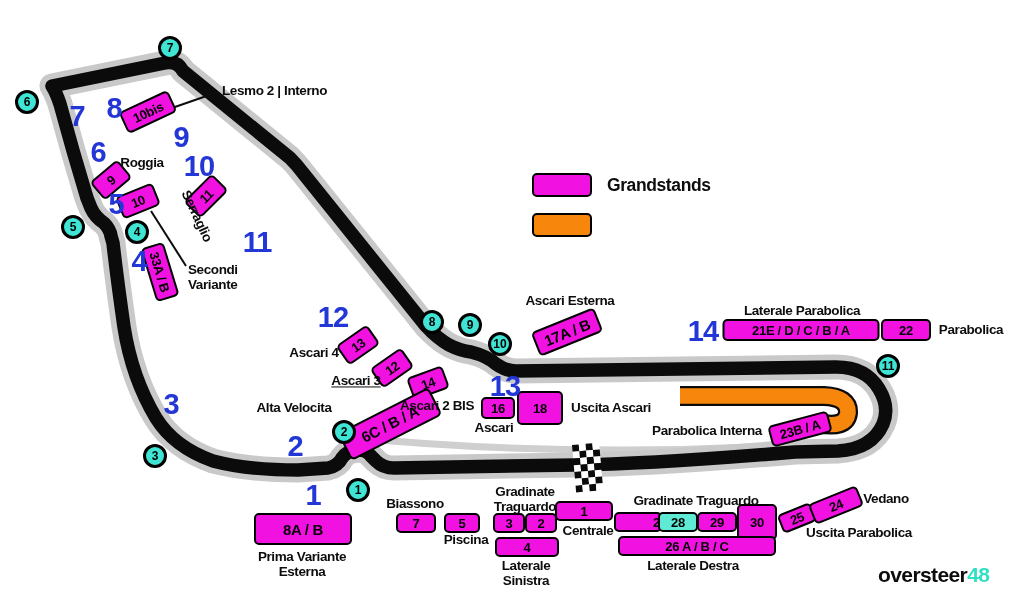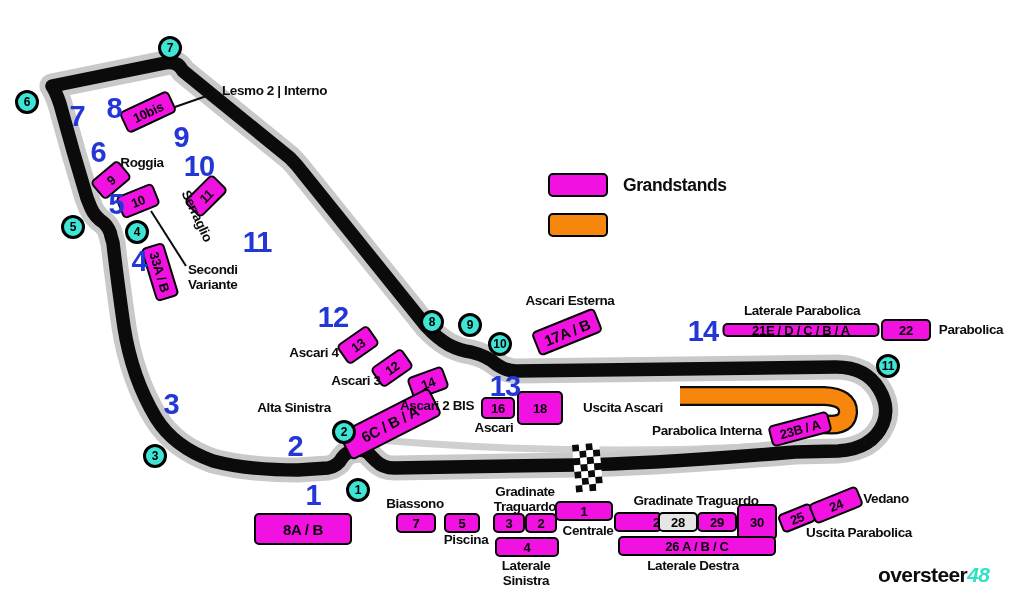--- a/index.html
+++ b/index.html
@@ -21,21 +21,21 @@
   }
   .gs{
     position:absolute;box-sizing:border-box;border:2.5px solid #000;border-radius:5px;
     display:flex;align-items:center;justify-content:center;
     font-weight:700;color:#000;white-space:nowrap;letter-spacing:-0.3px;
   }
   .lbl{
     position:absolute;font-weight:700;font-size:13.5px;color:#0d0d0d;
     white-space:nowrap;text-align:center;line-height:1.12;letter-spacing:-0.4px;
   }
-  .legend-row{position:absolute;display:flex;align-items:center;gap:15px;margin-left:16px;}
+  .legend-row{position:absolute;display:flex;align-items:center;gap:15px;}
   .legend-swatch{width:60px;height:24px;border:2.5px solid #000;border-radius:5px;box-sizing:border-box;}
   .legend-label{font-weight:700;font-size:17.5px;color:#0d0d0d;letter-spacing:-0.4px;}
   #watermark{position:absolute;left:878px;top:563px;font-weight:700;font-size:21px;letter-spacing:-0.6px;}
 </style>
 </head>
 <body>
 
 <div id="stage">
 
   <svg id="track-svg" width="1024" height="604" viewBox="0 0 1024 604">
@@ -102,47 +102,47 @@
 
   <div class="legend-row" style="left:532px;top:173px;">
     <div class="legend-swatch" id="swatch-0" style="background: rgb(241, 18, 226);"></div>
     <div class="legend-label">Grandstands</div>
   </div>
   <div class="legend-row" style="left:532px;top:213px;">
     <div class="legend-swatch" id="swatch-1" style="background: rgb(247, 134, 13);"></div>
   </div>
 
   <div id="watermark">
-    <span style="color:#0d0d0d;">oversteer</span><span id="wm-suffix" style="color: rgb(47, 224, 196); font-style: italic;">48</span>
+    <span style="color:#0d0d0d;">oversteer</span><span id="wm-suffix" style="color: rgb(47, 224, 196);">48</span>
   </div>
 
 <div class="gs" style="left: 148px; top: 112px; width: 54px; height: 24px; background: rgb(241, 18, 226); font-size: 13px; transform: translate(-50%, -50%) rotate(-25deg);">10bis</div>
     <div class="gs" style="left: 111px; top: 180px; width: 36px; height: 24px; background: rgb(241, 18, 226); font-size: 13px; transform: translate(-50%, -50%) rotate(-40deg);">9</div>
     <div class="gs" style="left: 138px; top: 201px; width: 40px; height: 24px; background: rgb(241, 18, 226); font-size: 13px; transform: translate(-50%, -50%) rotate(-22deg);">10</div>
     <div class="gs" style="left: 206px; top: 196px; width: 40px; height: 24px; background: rgb(241, 18, 226); font-size: 13px; transform: translate(-50%, -50%) rotate(-45deg);">11</div>
     <div class="gs" style="left: 160px; top: 272px; width: 56px; height: 24px; background: rgb(241, 18, 226); font-size: 13px; transform: translate(-50%, -50%) rotate(73deg);">33A / B</div>
     <div class="gs" style="left: 358px; top: 345px; width: 38px; height: 24px; background: rgb(241, 18, 226); font-size: 13px; transform: translate(-50%, -50%) rotate(-35deg);">13</div>
     <div class="gs" style="left: 392px; top: 368px; width: 38px; height: 24px; background: rgb(241, 18, 226); font-size: 13px; transform: translate(-50%, -50%) rotate(-35deg);">12</div>
     <div class="gs" style="left: 428px; top: 383px; width: 38px; height: 24px; background: rgb(241, 18, 226); font-size: 13px; transform: translate(-50%, -50%) rotate(-20deg);">14</div>
     <div class="gs" style="left: 390px; top: 424px; width: 102px; height: 31px; background: rgb(241, 18, 226); font-size: 15px; transform: translate(-50%, -50%) rotate(-27deg);">6C / B / A</div>
     <div class="gs" style="left: 498px; top: 408px; width: 34px; height: 22px; background: rgb(241, 18, 226); font-size: 13px; transform: translate(-50%, -50%) rotate(0deg);">16</div>
     <div class="gs" style="left: 540px; top: 408px; width: 46px; height: 34px; background: rgb(241, 18, 226); font-size: 13px; transform: translate(-50%, -50%) rotate(0deg);">18</div>
     <div class="gs" style="left: 567px; top: 332px; width: 68px; height: 26px; background: rgb(241, 18, 226); font-size: 15px; transform: translate(-50%, -50%) rotate(-22deg);">17A / B</div>
-    <div class="gs" style="left: 801px; top: 330px; width: 157px; height: 14px; background: rgb(241, 18, 226); font-size: 13px; transform: translate(-50%, -50%) rotate(0deg);">21E / D / C / B / A</div>
+    <div class="gs" style="left: 801px; top: 330px; width: 157px; height: 22px; background: rgb(241, 18, 226); font-size: 13px; transform: translate(-50%, -50%) rotate(0deg);">21E / D / C / B / A</div>
     <div class="gs" style="left: 906px; top: 330px; width: 50px; height: 22px; background: rgb(241, 18, 226); font-size: 13px; transform: translate(-50%, -50%) rotate(0deg);">22</div>
     <div class="gs" style="left: 800px; top: 429px; width: 62px; height: 22px; background: rgb(241, 18, 226); font-size: 13px; transform: translate(-50%, -50%) rotate(-15deg);">23B / A</div>
     <div class="gs" style="left: 303px; top: 529px; width: 98px; height: 32px; background: rgb(241, 18, 226); font-size: 15px; transform: translate(-50%, -50%) rotate(0deg);">8A / B</div>
     <div class="gs" style="left: 416px; top: 523px; width: 40px; height: 20px; background: rgb(241, 18, 226); font-size: 13px; transform: translate(-50%, -50%) rotate(0deg);">7</div>
     <div class="gs" style="left: 462px; top: 523px; width: 36px; height: 20px; background: rgb(241, 18, 226); font-size: 13px; transform: translate(-50%, -50%) rotate(0deg);">5</div>
     <div class="gs" style="left: 509px; top: 523px; width: 32px; height: 20px; background: rgb(241, 18, 226); font-size: 13px; transform: translate(-50%, -50%) rotate(0deg);">3</div>
     <div class="gs" style="left: 541px; top: 523px; width: 32px; height: 20px; background: rgb(241, 18, 226); font-size: 13px; transform: translate(-50%, -50%) rotate(0deg);">2</div>
     <div class="gs" style="left: 584px; top: 511px; width: 58px; height: 20px; background: rgb(241, 18, 226); font-size: 13px; transform: translate(-50%, -50%) rotate(0deg);">1</div>
     <div class="gs" style="left: 527px; top: 547px; width: 64px; height: 20px; background: rgb(241, 18, 226); font-size: 13px; transform: translate(-50%, -50%) rotate(0deg);">4</div>
     <div class="gs" style="left: 638px; top: 522px; width: 40px; height: 20px; background: rgb(241, 18, 226); font-size: 13px; transform: translate(-50%, -50%) rotate(0deg); padding-left: 44px;">27</div>
-    <div class="gs" style="left: 678px; top: 522px; width: 40px; height: 20px; background: #e5e5e5; font-size: 13px; transform: translate(-50%, -50%) rotate(0deg);">28</div>
+    <div class="gs" style="left: 678px; top: 522px; width: 40px; height: 20px; background: #5eead4; font-size: 13px; transform: translate(-50%, -50%) rotate(0deg);">28</div>
     <div class="gs" style="left: 717px; top: 522px; width: 40px; height: 20px; background: rgb(241, 18, 226); font-size: 13px; transform: translate(-50%, -50%) rotate(0deg);">29</div>
     <div class="gs" style="left: 757px; top: 522px; width: 40px; height: 36px; background: rgb(241, 18, 226); font-size: 13px; transform: translate(-50%, -50%) rotate(0deg);">30</div>
     <div class="gs" style="left: 697px; top: 546px; width: 158px; height: 20px; background: rgb(241, 18, 226); font-size: 13px; transform: translate(-50%, -50%) rotate(0deg);">26 A / B / C</div>
     <div class="gs" style="left: 797px; top: 518px; width: 36px; height: 20px; background: rgb(241, 18, 226); font-size: 13px; transform: translate(-50%, -50%) rotate(-22deg);">25</div>
     <div class="gs" style="left: 836px; top: 505px; width: 52px; height: 22px; background: rgb(241, 18, 226); font-size: 13px; transform: translate(-50%, -50%) rotate(-22deg);">24</div>
     <div class="section-num" style="left: 313px; top: 495px; color: rgb(35, 54, 214);">1</div>
     <div class="section-num" style="left: 295px; top: 446px; color: rgb(35, 54, 214);">2</div>
     <div class="section-num" style="left: 171px; top: 404px; color: rgb(35, 54, 214);">3</div>
     <div class="section-num" style="left: 139px; top: 261px; color: rgb(35, 54, 214);">4</div>
     <div class="section-num" style="left: 116px; top: 204px; color: rgb(35, 54, 214);">5</div>
@@ -175,33 +175,33 @@
     <div class="lbl" style="left: 197px; top: 216px; text-align: center; transform: translate(-50%, -50%) rotate(65deg);">
       <div>Serraglio</div>
     </div>
     <div class="lbl" style="left: 188px; top: 277px; text-align: left; transform: translate(0px, -50%) rotate(0deg);">
       <div>Secondi</div>
       <div>Variante</div>
     </div>
     <div class="lbl" style="left: 314px; top: 353px; text-align: center; transform: translate(-50%, -50%) rotate(0deg);">
       <div>Ascari 4</div>
     </div>
-    <div class="lbl" style="left: 356px; top: 381px; text-align: center; transform: translate(-50%, -50%) rotate(0deg);">
+    <div class="lbl" style="left: 356px; top: 381px; text-align: center; transform: translate(-50%, -50%) rotate(0deg); text-decoration: underline;">
       <div>Ascari 3</div>
     </div>
     <div class="lbl" style="left: 437px; top: 406px; text-align: center; transform: translate(-50%, -50%) rotate(0deg);">
       <div>Ascari 2 BIS</div>
     </div>
     <div class="lbl" style="left: 294px; top: 408px; text-align: center; transform: translate(-50%, -50%) rotate(0deg);">
-      <div>Alta Sinistra</div>
+      <div>Alta Velocita</div>
     </div>
     <div class="lbl" style="left: 494px; top: 428px; text-align: center; transform: translate(-50%, -50%) rotate(0deg);">
       <div>Ascari</div>
     </div>
-    <div class="lbl" style="left: 611px; top: 408px; text-align: center; transform: translate(-50%, -50%) rotate(0deg); margin-left: 12px;">
+    <div class="lbl" style="left: 611px; top: 408px; text-align: center; transform: translate(-50%, -50%) rotate(0deg);">
       <div>Uscita Ascari</div>
     </div>
     <div class="lbl" style="left: 570px; top: 301px; text-align: center; transform: translate(-50%, -50%) rotate(0deg);">
       <div>Ascari Esterna</div>
     </div>
     <div class="lbl" style="left: 802px; top: 311px; text-align: center; transform: translate(-50%, -50%) rotate(0deg);">
       <div>Laterale Parabolica</div>
     </div>
     <div class="lbl" style="left: 971px; top: 330px; text-align: center; transform: translate(-50%, -50%) rotate(0deg);">
       <div>Parabolica</div>
@@ -231,13 +231,17 @@
     </div>
     <div class="lbl" style="left: 693px; top: 566px; text-align: center; transform: translate(-50%, -50%) rotate(0deg);">
       <div>Laterale Destra</div>
     </div>
     <div class="lbl" style="left: 886px; top: 499px; text-align: center; transform: translate(-50%, -50%) rotate(0deg);">
       <div>Vedano</div>
     </div>
     <div class="lbl" style="left: 859px; top: 533px; text-align: center; transform: translate(-50%, -50%) rotate(0deg);">
       <div>Uscita Parabolica</div>
     </div>
+    <div class="lbl" style="left: 302px; top: 564px; text-align: center; transform: translate(-50%, -50%) rotate(0deg);">
+      <div>Prima Variante</div>
+      <div>Esterna</div>
+    </div>
   </div>
 
 </body></html>

